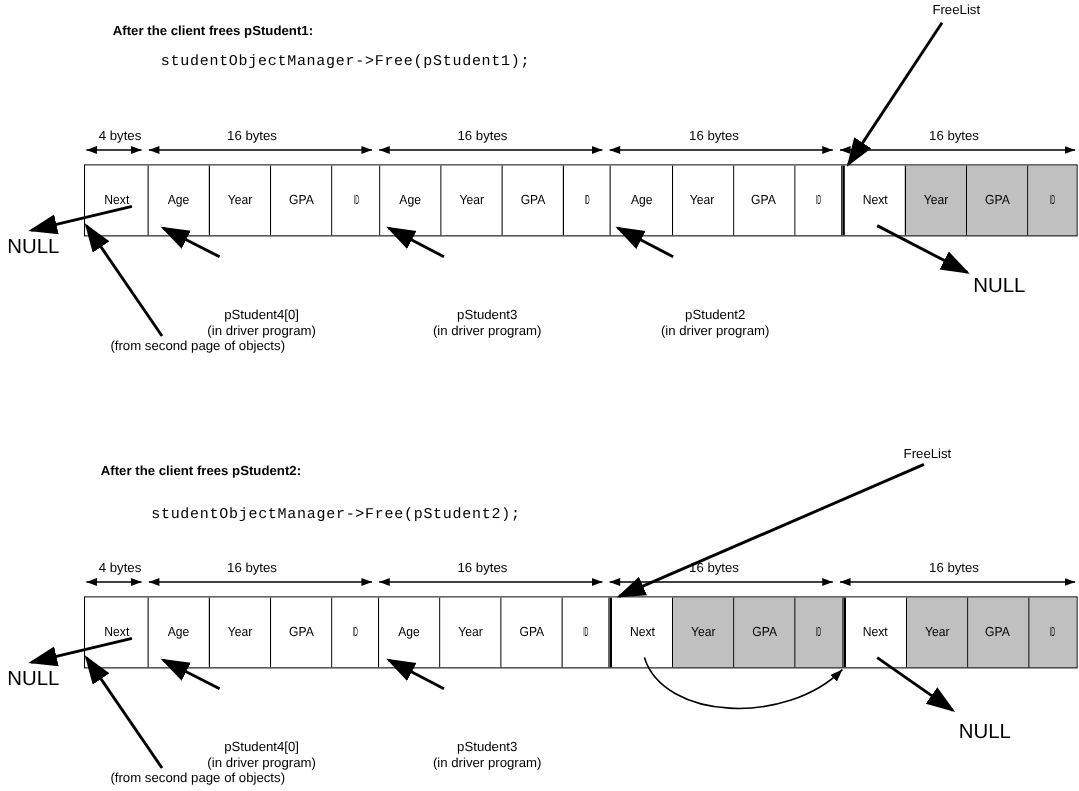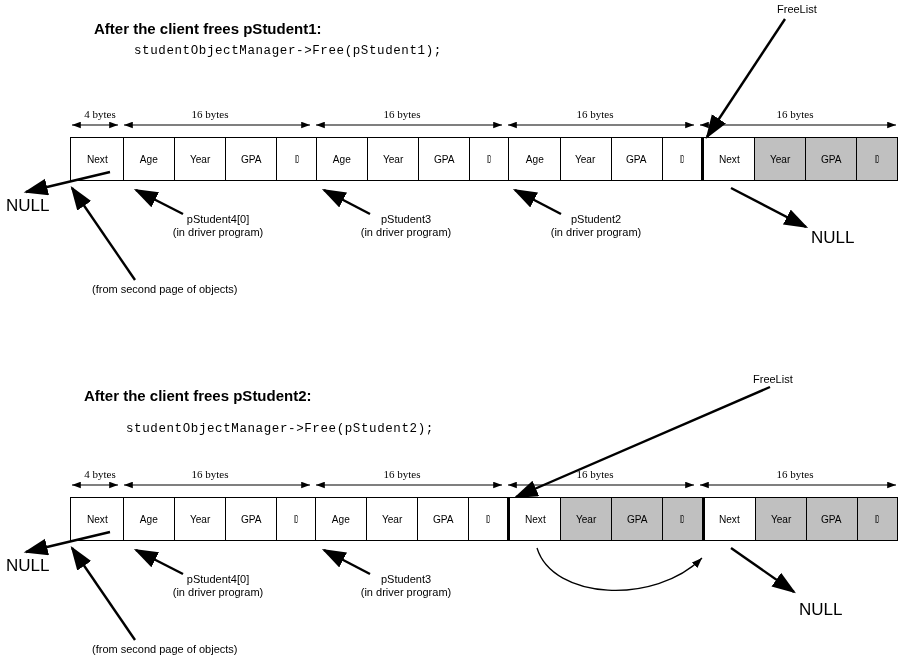--- a/index.html
+++ b/index.html
@@ -13,58 +13,57 @@
     position: relative;
     font-family: "Liberation Sans", sans-serif;
     color: #000000;
     overflow: hidden;
   }
   .abs { position: absolute; }
 
   .section-title {
     font-family: "Liberation Sans", sans-serif;
     font-weight: bold;
-    font-size: 15px;
+    font-size: 11px;
     white-space: nowrap;
   }
   .code-line {
     font-family: "Liberation Mono", monospace;
     font-size: 12.5px;
     letter-spacing: 0.6px;
     white-space: nowrap;
   }
   .ruler-label {
     font-size: 11px;
     white-space: nowrap;
     text-align: center;
-    font-family: Liberation Serif, serif;
   }
   .annot {
     font-size: 11px;
     white-space: nowrap;
     line-height: 13px;
   }
-  .annot.center { text-align: center; }
+  .annot.center { text-align: center; margin-top: 44px; }
   .null-label {
     font-size: 17px;
     white-space: nowrap;
   }
   .freelist-label {
     font-size: 11px;
     white-space: nowrap;
     padding-left: 16px;
   }
 
   
   .strip {
     position: absolute;
     border: 1px solid #000000;
     box-sizing: border-box;
     display: flex;
-    height: 44px;
+    height: 60px;
     background: #ffffff;
   }
   .cell {
     box-sizing: border-box;
     border-right: 1px solid #000000;
     display: flex;
     align-items: center;
     justify-content: center;
     font-size: 11px;
     background: #ffffff;

